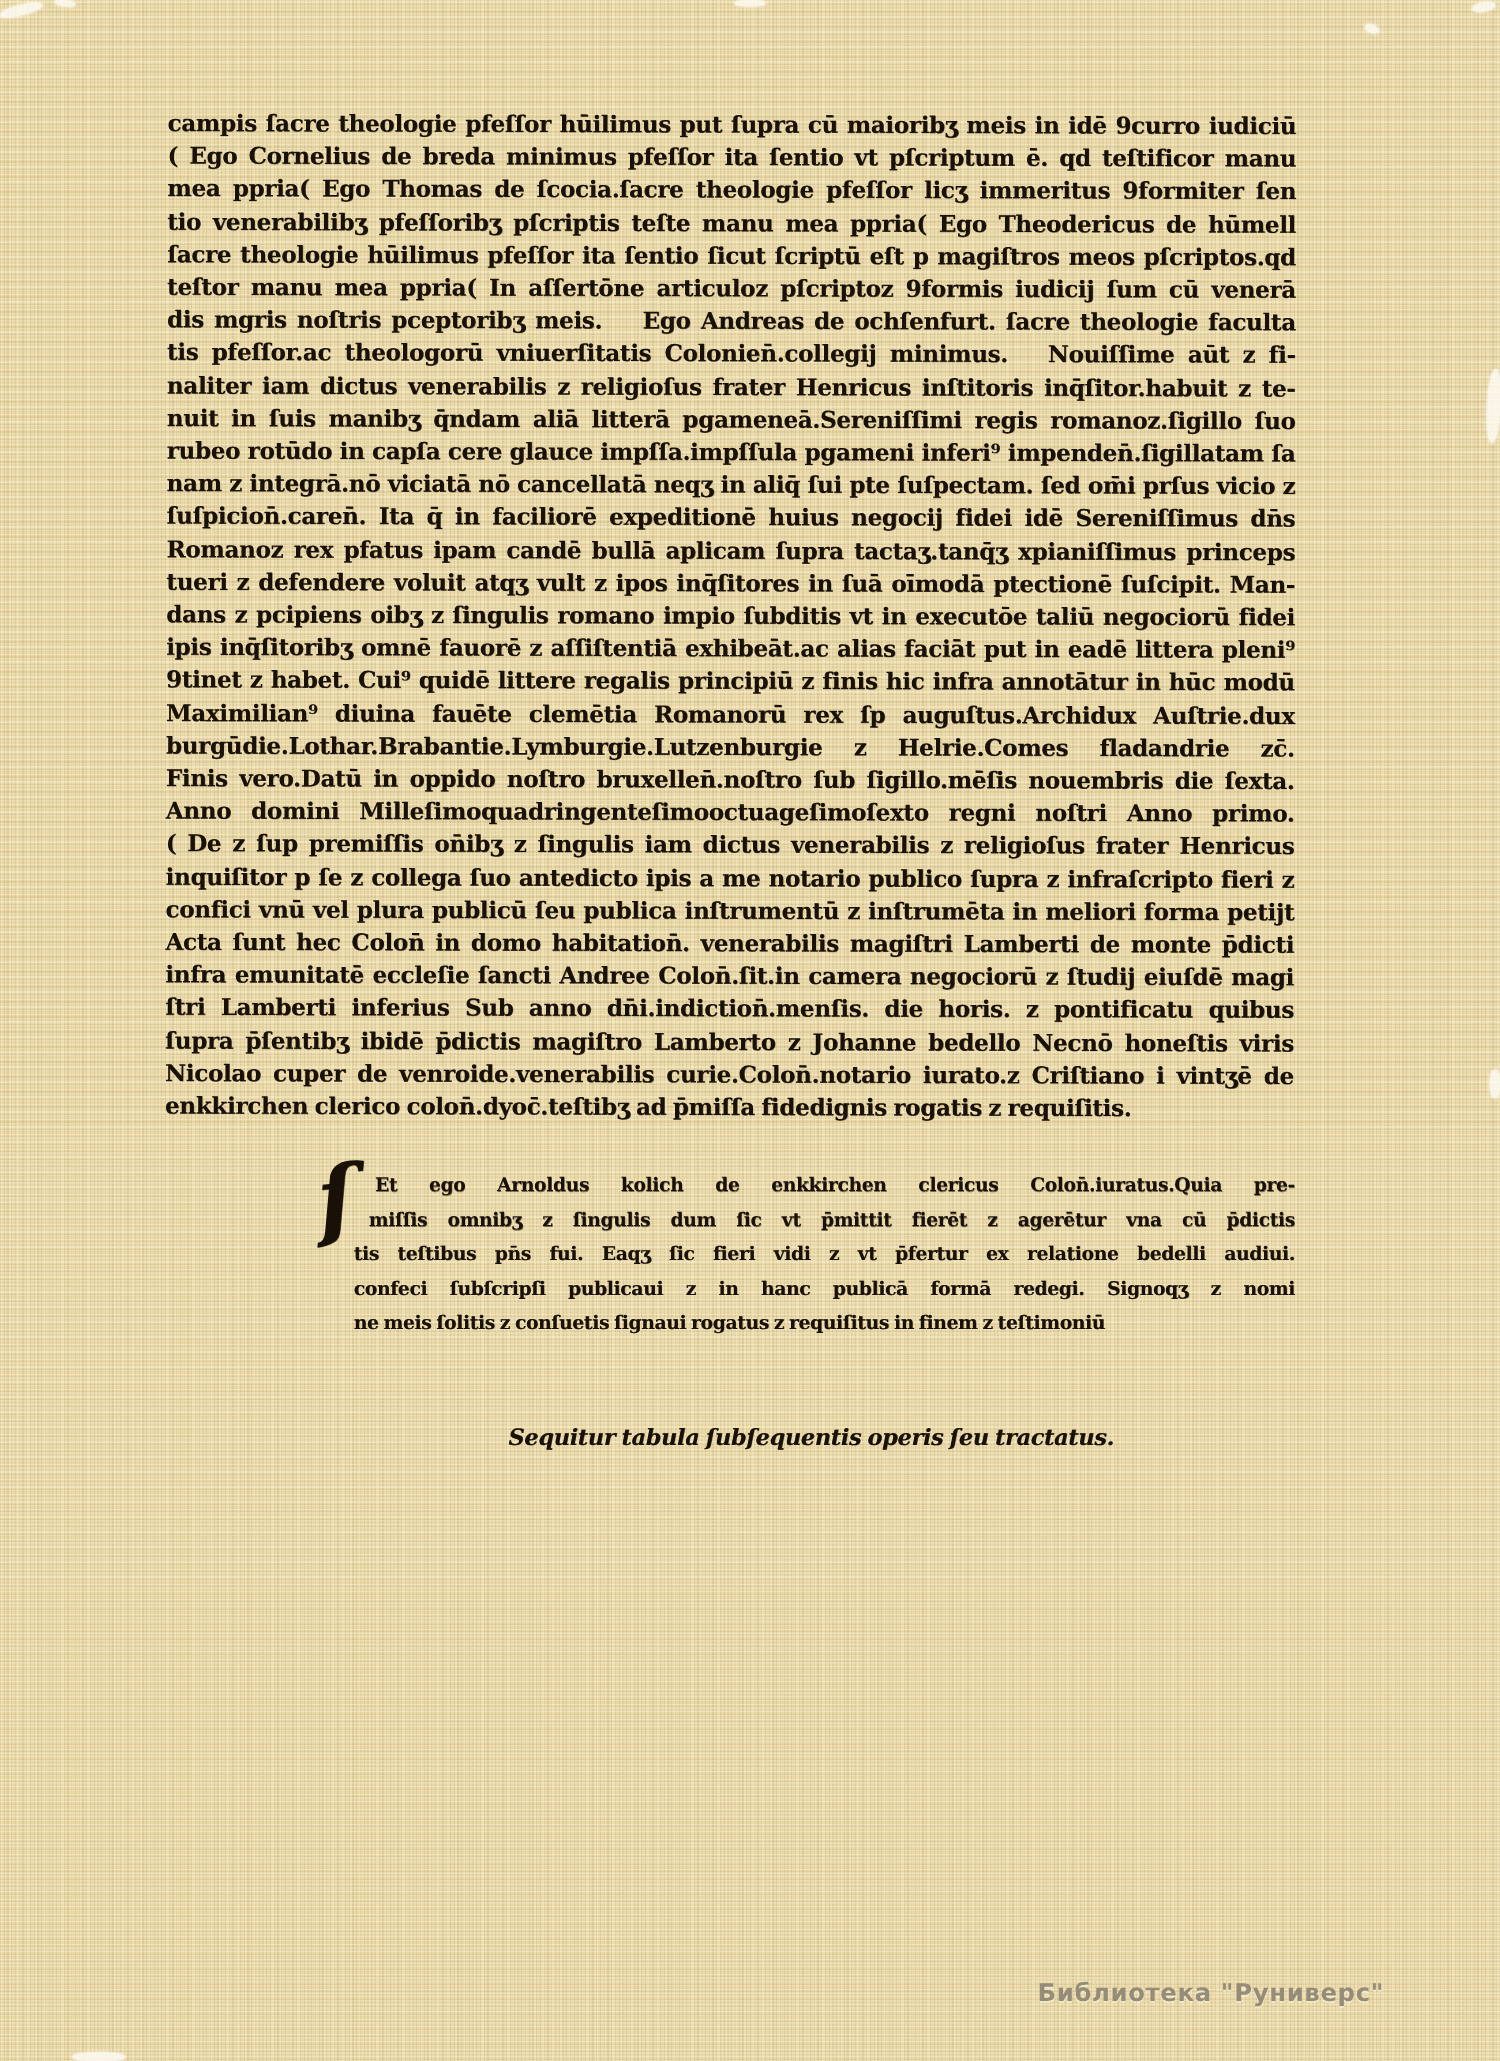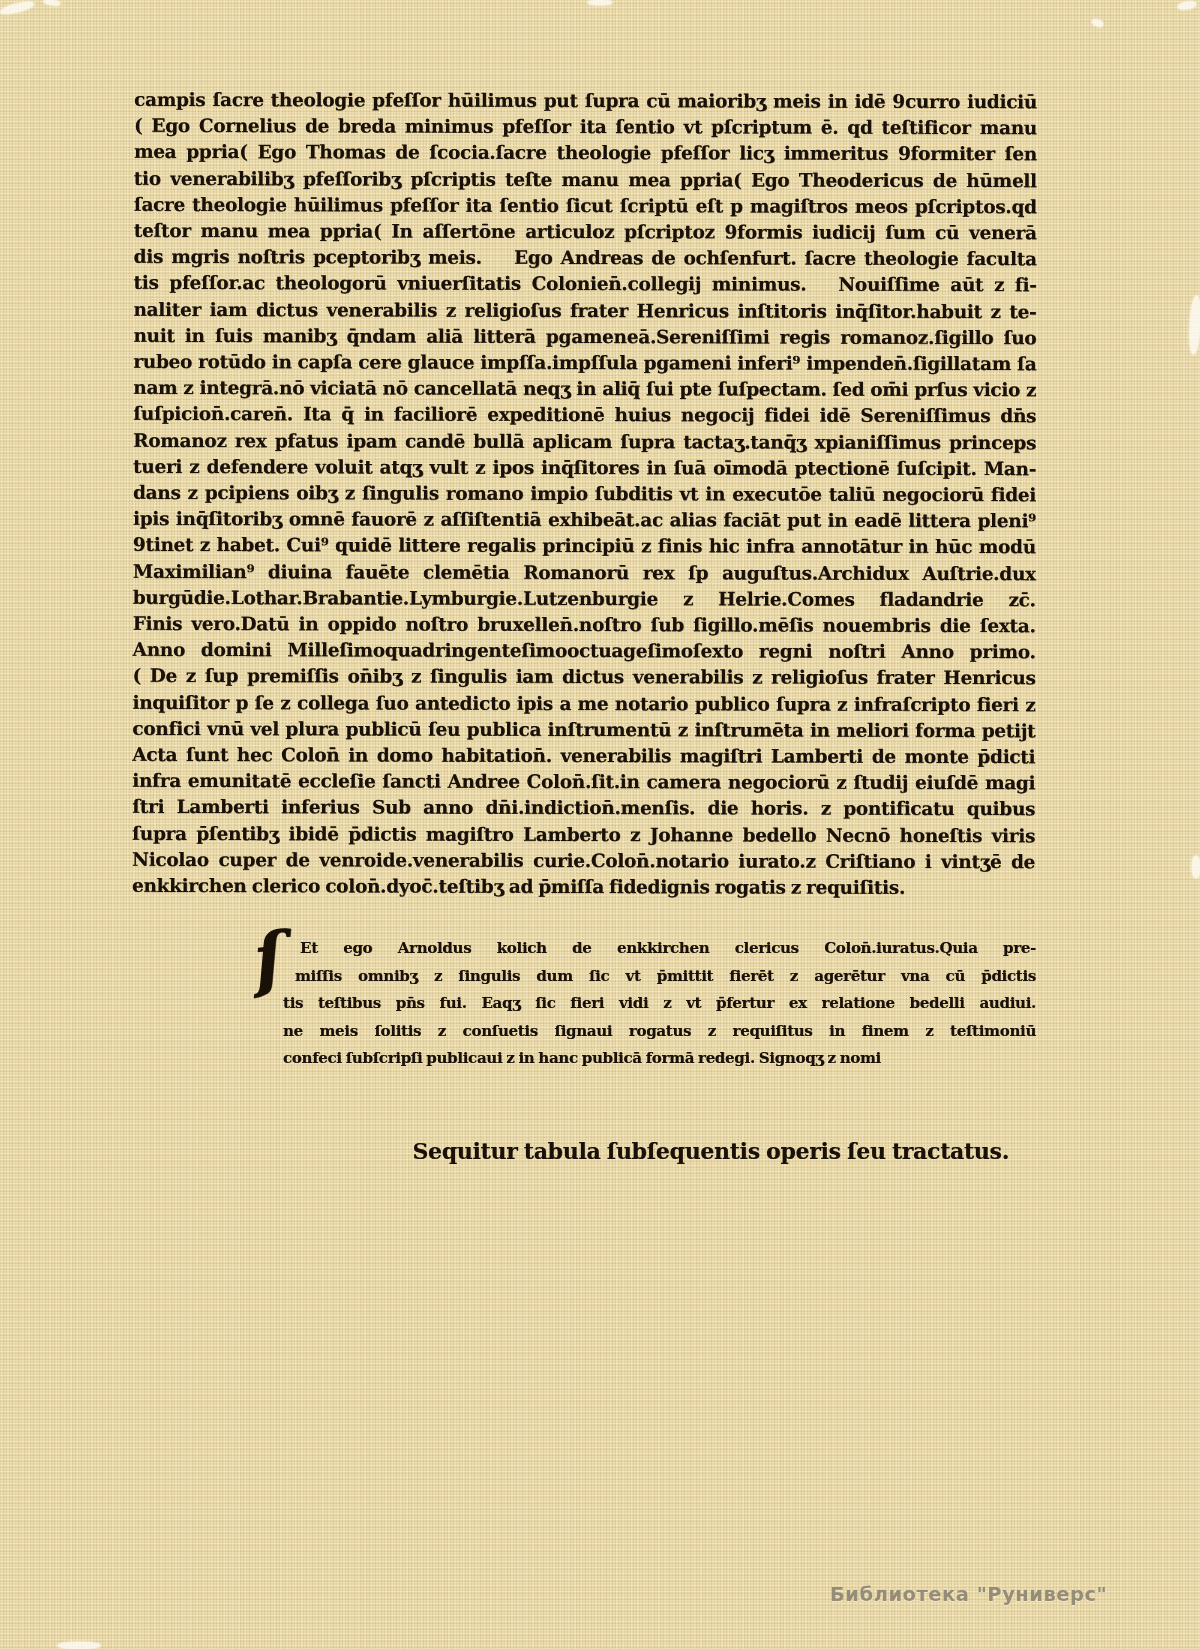--- a/index.html
+++ b/index.html
@@ -46,22 +46,23 @@
   .notary-block .line:last-child{text-align-last:left;}
   .flourish{
     position:absolute;left:254px;top:924px;
     font-size:70px;line-height:70px;
     font-style:italic;font-weight:700;
     transform:rotate(-6deg);
     text-shadow:0.4px 0.4px 0 rgba(35,22,8,0.6);
   }
   .closing-line{
     left:289px;top:1138px;width:720px;
-    font-size:22px;line-height:26px;
-    text-align:right;
+    font-size:18px;line-height:26px;
+    text-align:center;
+    font-style:italic;
   }
   .watermark{
     position:absolute;left:830px;top:1583px;
     font-family:"DejaVu Sans", sans-serif;
     font-weight:700;font-size:19.5px;
     color:#8a8372;opacity:0.88;
     letter-spacing:0.5px;
     text-shadow:0 1px 0 rgba(255,250,230,0.55);
   }
   .speck{
@@ -126,21 +127,21 @@
       <div class="line">Nicolao cuper de venroide.venerabilis curie.Colon̄.notario iurato.z Criſtiano i vintʒē de</div>
       <div class="line">enkkirchen clerico colon̄.dyoc̄.teſtibʒ ad p̄miſſa fidedignis rogatis z requiſitis.</div>
     </div>
 
   <div class="flourish">ſ</div>
 
   <div class="text-block notary-block">
       <div class="line">Et ego Arnoldus kolich de enkkirchen clericus Colon̄.iuratus.Quia pre-</div>
       <div class="line">miſſis omnibʒ z ſingulis dum ſic vt p̄mittit fierēt z agerētur vna cū p̄dictis</div>
       <div class="line">tis teſtibus pn̄s fui. Eaqʒ ſic fieri vidi z vt p̄fertur ex relatione bedelli audiui.</div>
+      <div class="line">confeci ſubſcripſi publicaui z in hanc publicā formā redegi. Signoqʒ z nomi</div>
       <div class="line">ne meis ſolitis z conſuetis ſignaui rogatus z requiſitus in finem z teſtimoniū</div>
-      <div class="line">confeci ſubſcripſi publicaui z in hanc publicā formā redegi. Signoqʒ z nomi</div>
     </div>
 
   <div class="text-block closing-line">Sequitur tabula ſubſequentis operis ſeu tractatus.</div>
 
   <div class="watermark">Библиотека "Руниверс"</div>
 
 </div>
 
 </body></html>

